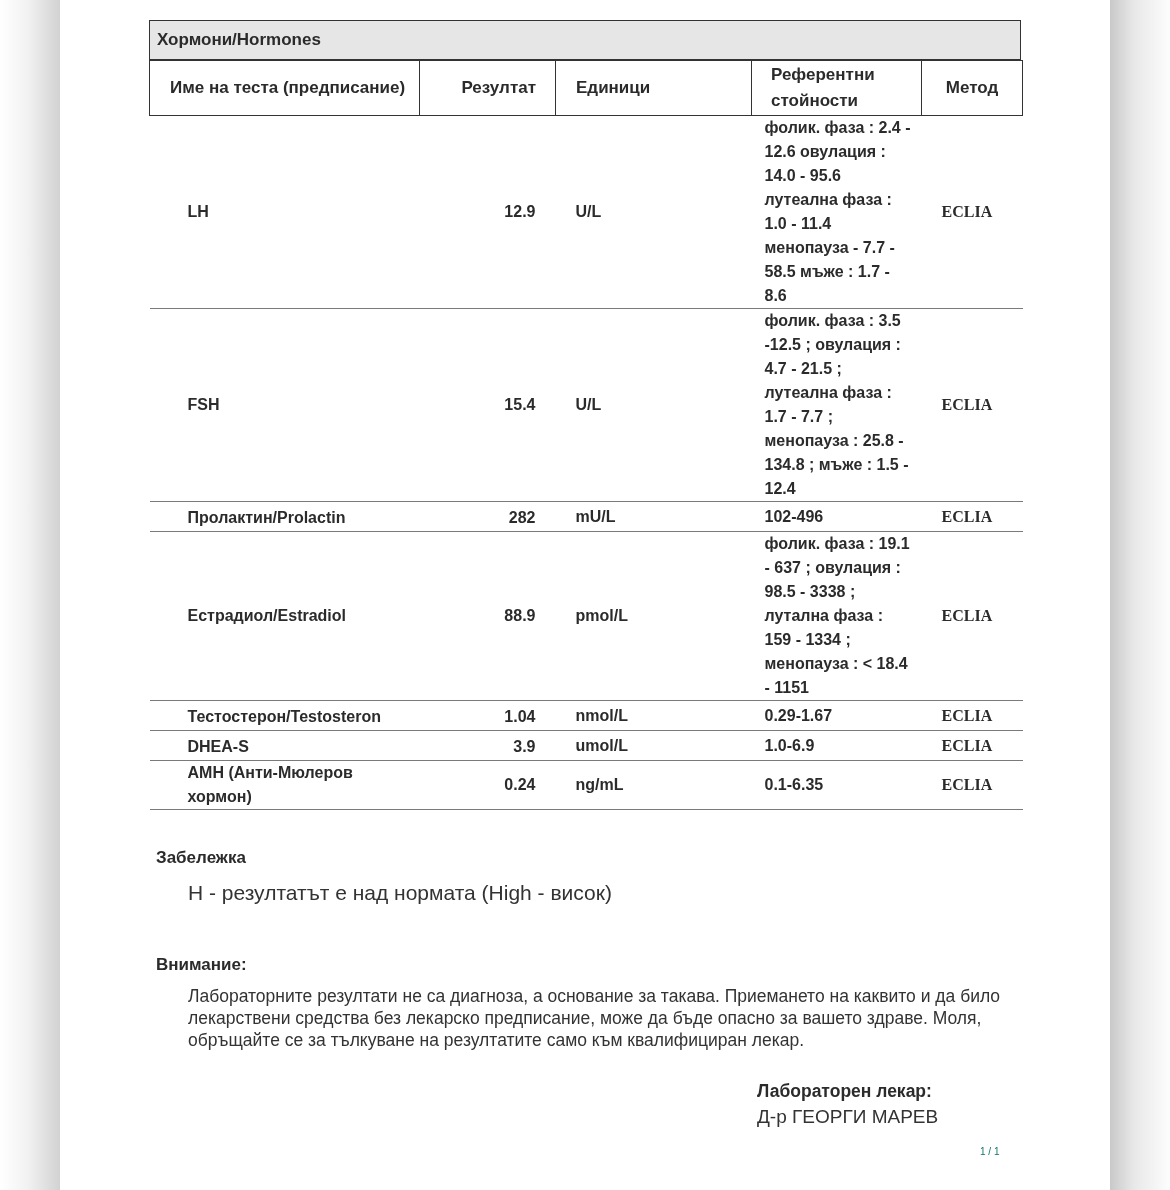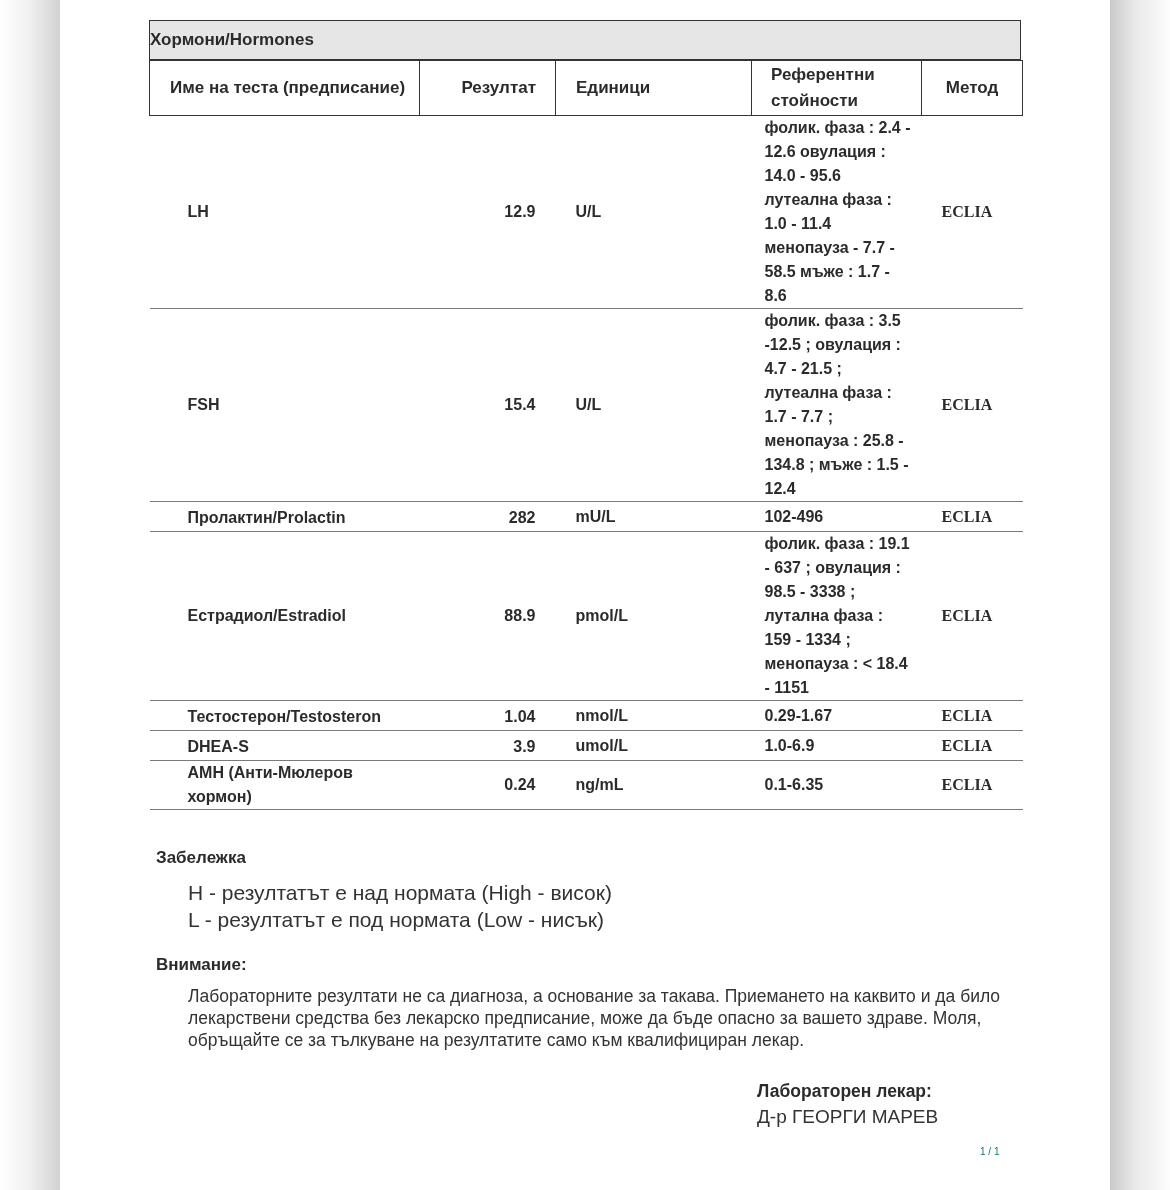--- a/index.html
+++ b/index.html
@@ -17,21 +17,21 @@
     position: absolute; left: 1110px; top: 0; width: 60px; height: 1190px;
     background: linear-gradient(to right, #c9c9c9 0%, #e8e8e8 40%, #fdfdfd 100%);
   }
   .page { position: absolute; left: 60px; top: 0; width: 1050px; height: 1190px; background: #fff; }
 
   
   .section-header {
     position: absolute; left: 89px; top: 20px; width: 872px; height: 40px;
     background: #e6e6e6; border: 1.5px solid #333; box-sizing: border-box;
     font-size: 17px; font-weight: bold; color: #2b2b2b;
-    display: flex; align-items: center; 
+    display: flex; align-items: center; padding-left: 7px;
   }
 
   table.results {
     position: absolute; left: 89px; top: 60px; width: 873px;
     border-collapse: collapse; table-layout: fixed;
     font-size: 16px; font-weight: bold; color: #2b2b2b;
   }
   table.results col.c1 { width: 270px; }
   table.results col.c2 { width: 136px; }
   table.results col.c3 { width: 196px; }
@@ -157,21 +157,20 @@
         <td class="result">0.24</td>
         <td class="units">ng/mL</td>
         <td class="ref">0.1-6.35</td>
         <td class="method">ECLIA</td>
       </tr>
     </tbody>
   </table>
 
   <div class="notes-title">Забележка</div>
   <div class="note-line" style="top:881px">H - резултатът е над нормата (High - висок)</div>
-  <div class="note-line" style="top:908px">L - резултатът е под нормата (Low - нисък)</div>
 
   <div class="warning-title">Внимание:</div>
   <div class="warning-text">Лабораторните резултати не са диагноза, а основание за такава. Приемането на каквито и да било лекарствени средства без лекарско предписание, може да бъде опасно за вашето здраве. Моля, обръщайте се за тълкуване на резултатите само към квалифициран лекар.</div>
 
   <div class="doctor-label">Лабораторен лекар:</div>
   <div class="doctor-name">Д-р ГЕОРГИ МАРЕВ</div>
 
   <div class="page-number">1 / 1</div>
 </div>
 

